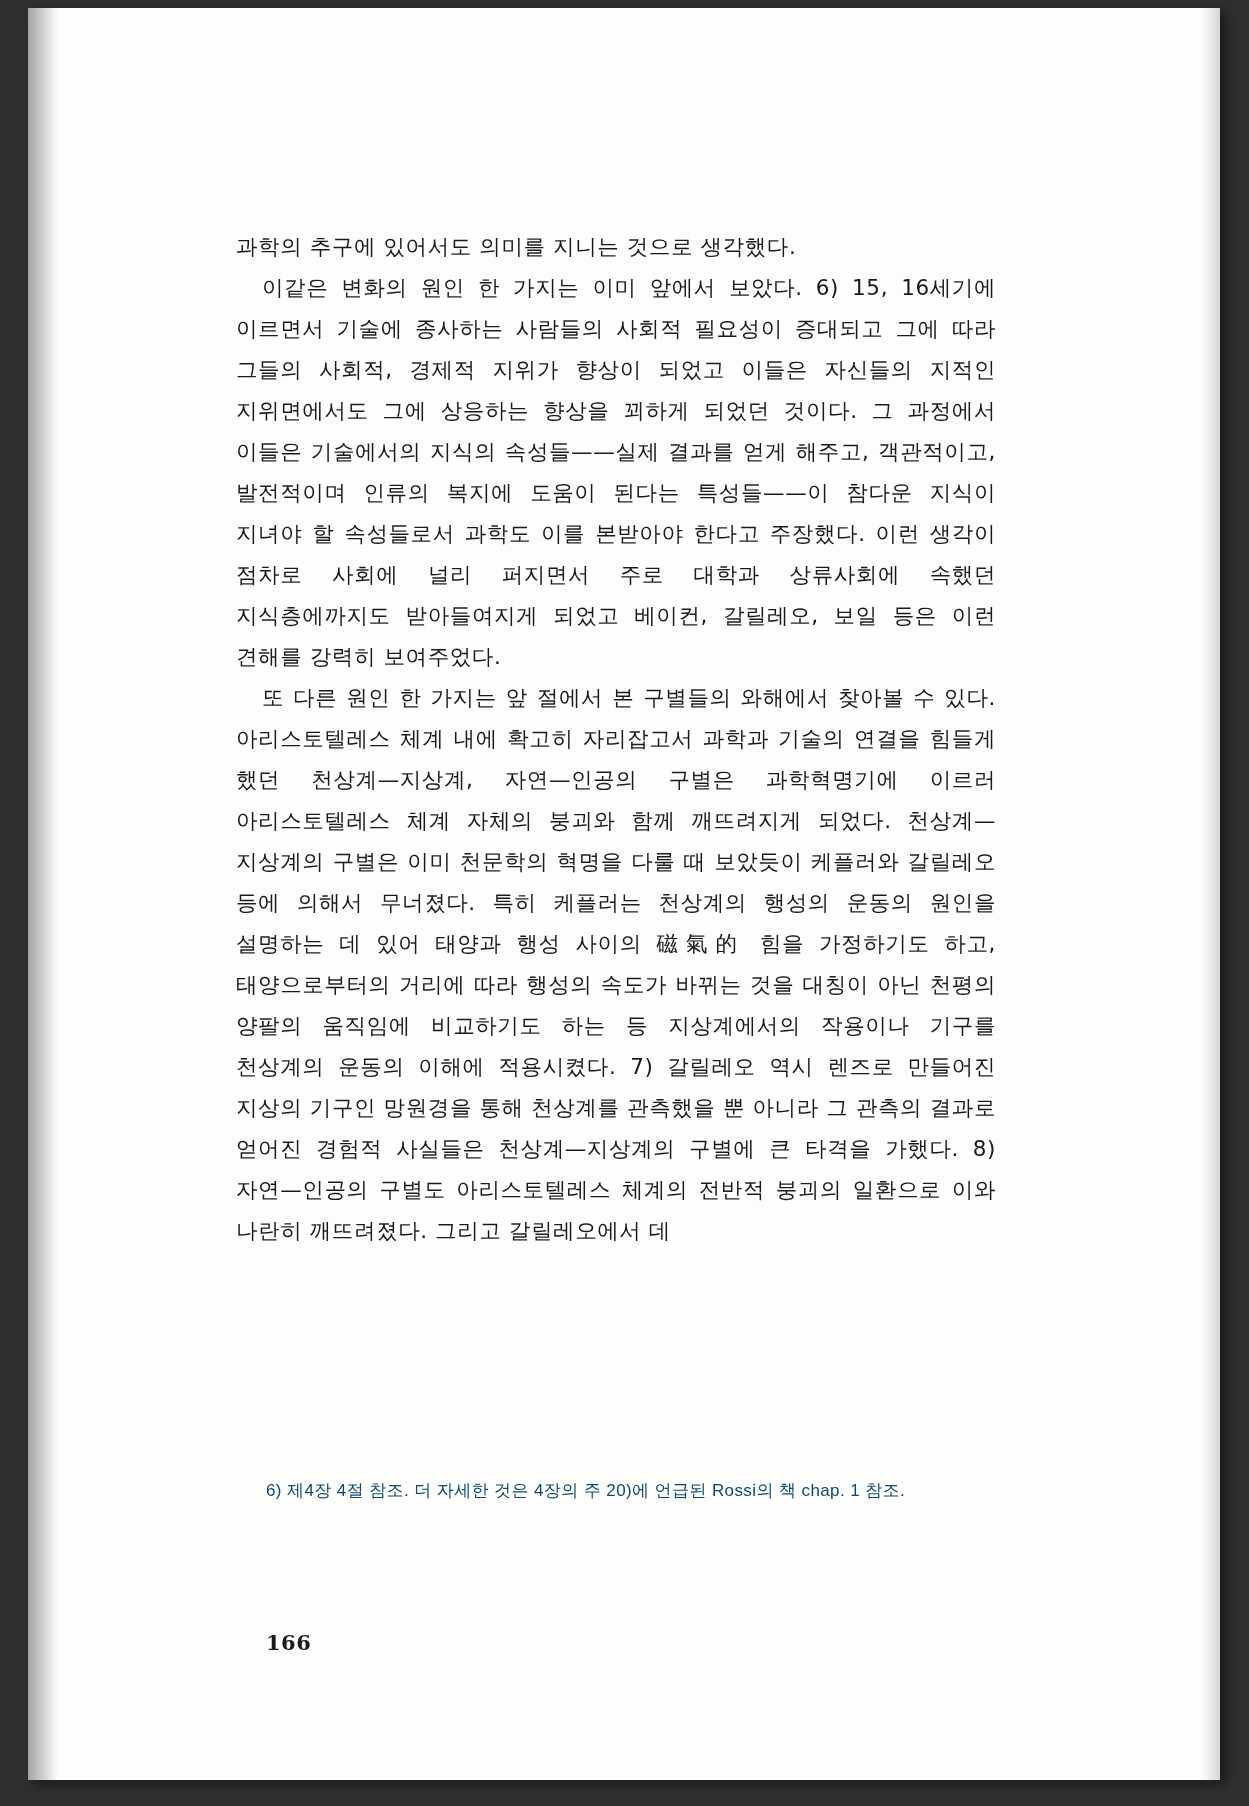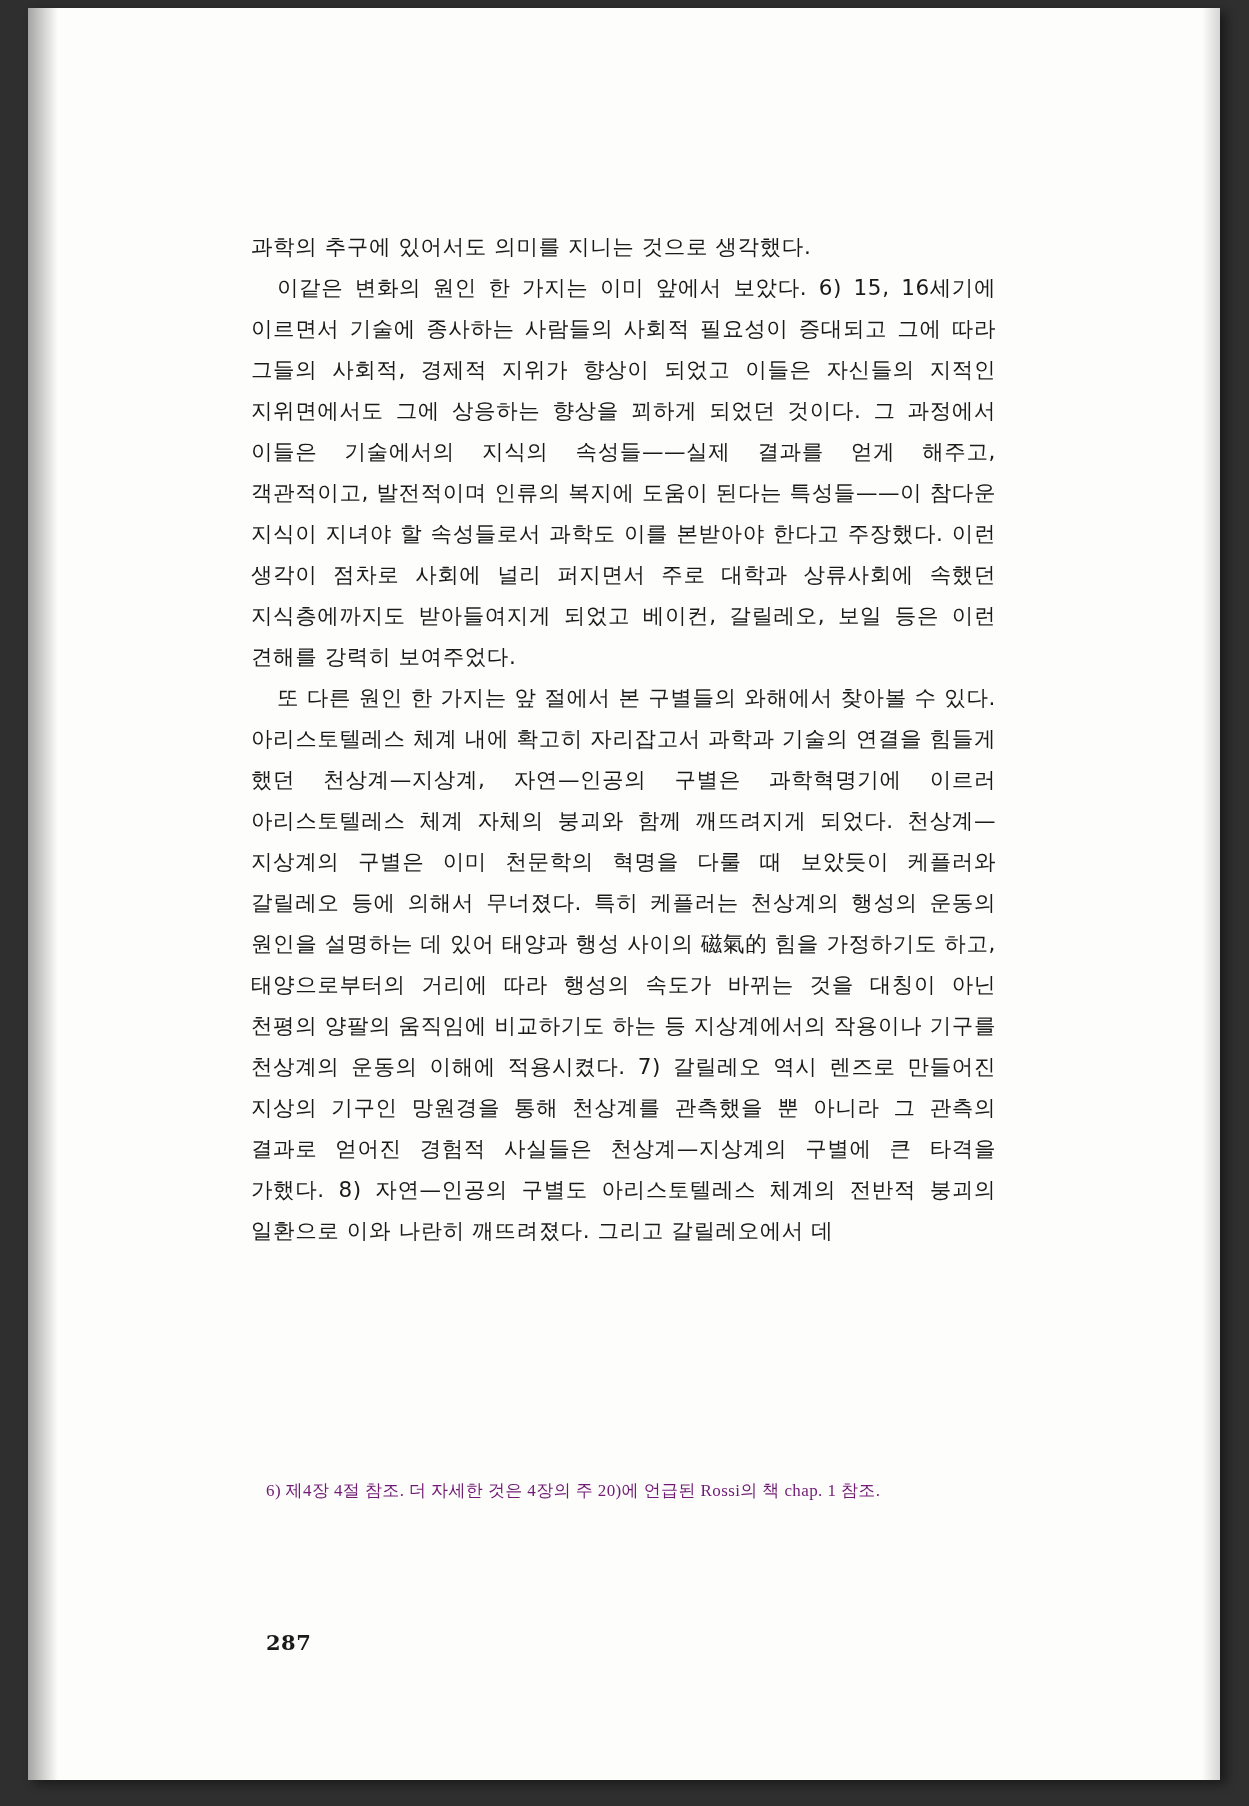--- a/index.html
+++ b/index.html
@@ -56,38 +56,38 @@
   }
 
   .body-par {
     font-family: "DejaVu Sans", sans-serif;
     font-size: 21.5px;
     line-height: 41px;
     color: #1a1a1a;
     text-align: justify;
     text-justify: inter-character;
     letter-spacing: 0.6px;
-    margin: 0 0 0 15px;
+    margin: 0 0 0 0;
     word-break: keep-all;
   }
   .body-par + .body-par {
     text-indent: 26px;
   }
 
   .footnotes {
     position: absolute;
     left: 238px;
     top: 1468px;
     width: 720px;
   }
   .footnote {
-    font-family: Liberation Serif, serif;
+    font-family: Liberation Sans, sans-serif;
     font-size: 17px;
     line-height: 29px;
-    color: #701a75;
+    color: #0c4a6e;
     letter-spacing: 0.4px;
     text-align: justify;
     word-break: keep-all;
     margin-bottom: 2px;
     padding-left: 26px;
     text-indent: -26px;
   }
 
   .page-number {
     position: absolute;
@@ -111,15 +111,15 @@
     <p class="body-par">과학의 추구에 있어서도 의미를 지니는 것으로 생각했다.</p>
     <p class="body-par">이같은 변화의 원인 한 가지는 이미 앞에서 보았다. 6) 15, 16세기에 이르면서 기술에 종사하는 사람들의 사회적 필요성이 증대되고 그에 따라 그들의 사회적, 경제적 지위가 향상이 되었고 이들은 자신들의 지적인 지위면에서도 그에 상응하는 향상을 꾀하게 되었던 것이다. 그 과정에서 이들은 기술에서의 지식의 속성들——실제 결과를 얻게 해주고, 객관적이고, 발전적이며 인류의 복지에 도움이 된다는 특성들——이 참다운 지식이 지녀야 할 속성들로서 과학도 이를 본받아야 한다고 주장했다. 이런 생각이 점차로 사회에 널리 퍼지면서 주로 대학과 상류사회에 속했던 지식층에까지도 받아들여지게 되었고 베이컨, 갈릴레오, 보일 등은 이런 견해를 강력히 보여주었다.</p>
     <p class="body-par">또 다른 원인 한 가지는 앞 절에서 본 구별들의 와해에서 찾아볼 수 있다. 아리스토텔레스 체계 내에 확고히 자리잡고서 과학과 기술의 연결을 힘들게 했던 천상계—지상계, 자연—인공의 구별은 과학혁명기에 이르러 아리스토텔레스 체계 자체의 붕괴와 함께 깨뜨려지게 되었다. 천상계—지상계의 구별은 이미 천문학의 혁명을 다룰 때 보았듯이 케플러와 갈릴레오 등에 의해서 무너졌다. 특히 케플러는 천상계의 행성의 운동의 원인을 설명하는 데 있어 태양과 행성 사이의 磁氣的 힘을 가정하기도 하고, 태양으로부터의 거리에 따라 행성의 속도가 바뀌는 것을 대칭이 아닌 천평의 양팔의 움직임에 비교하기도 하는 등 지상계에서의 작용이나 기구를 천상계의 운동의 이해에 적용시켰다. 7) 갈릴레오 역시 렌즈로 만들어진 지상의 기구인 망원경을 통해 천상계를 관측했을 뿐 아니라 그 관측의 결과로 얻어진 경험적 사실들은 천상계—지상계의 구별에 큰 타격을 가했다. 8) 자연—인공의 구별도 아리스토텔레스 체계의 전반적 붕괴의 일환으로 이와 나란히 깨뜨려졌다. 그리고 갈릴레오에서 데</p>
   </div>
 
   <div class="footnotes">
 
     <div class="footnote">6) 제4장 4절 참조. 더 자세한 것은 4장의 주 20)에 언급된 Rossi의 책 chap. 1 참조.</div>
   </div>
 
-  <div class="page-number">287</div>
+  <div class="page-number">166</div>
 
 </div>
 
 </body></html>

